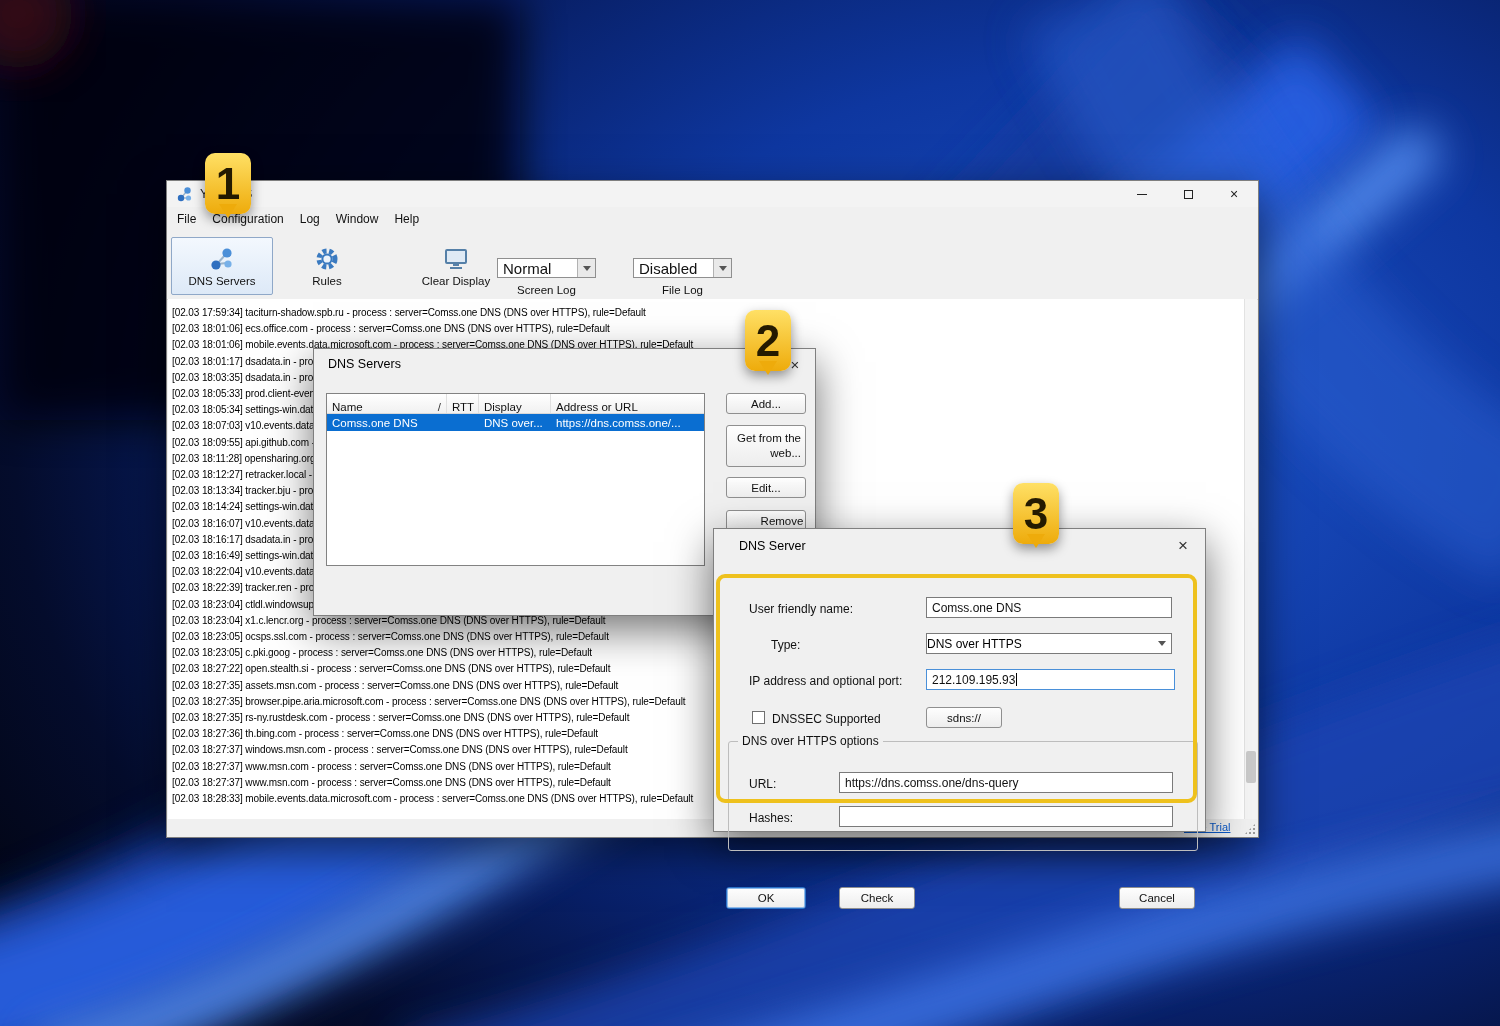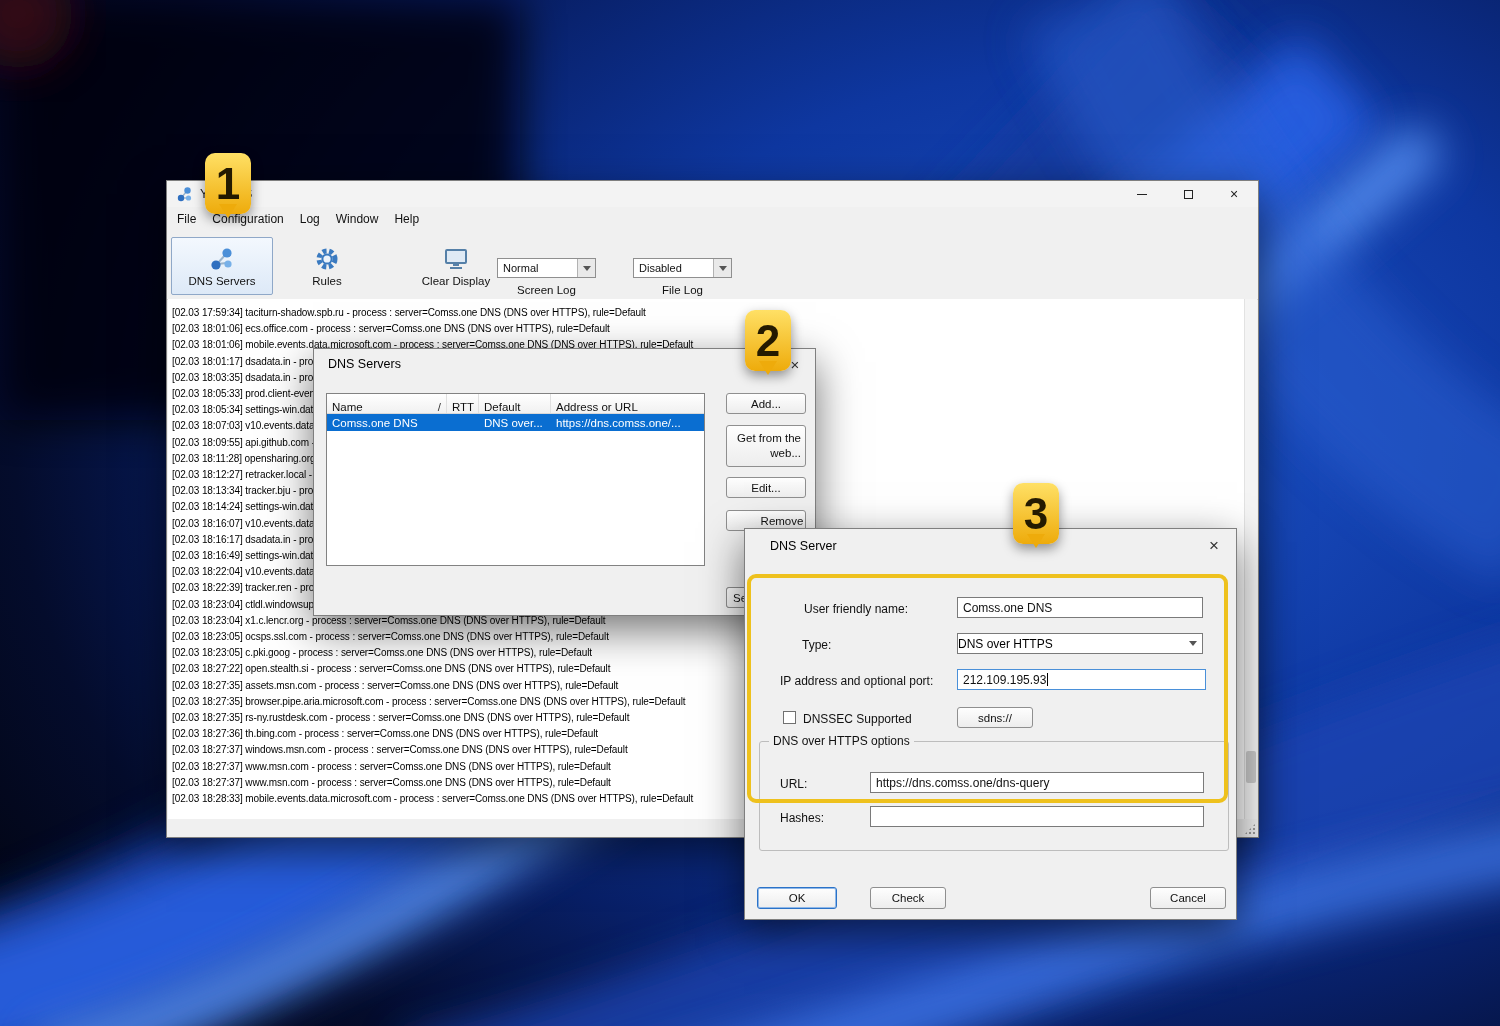--- a/index.html
+++ b/index.html
@@ -38,21 +38,21 @@
     display:flex;align-items:center;padding-left:2px;}
   .menu-item{padding:0 8px;font-size:12px;color:#111;}
 
   .toolbar{position:absolute;left:0;top:50px;right:0;height:68px;background:#f0f0f0;
     border-bottom:1px solid #d4d4d4;}
   .tool-btn{position:absolute;top:6px;height:56px;display:flex;flex-direction:column;align-items:center;
     justify-content:center;gap:3px;font-size:11.5px;color:#111;border:1px solid transparent;border-radius:2px;}
   .tool-btn.selected{background:linear-gradient(#f3f8fe,#dde9f7);border:1px solid #8fa8c8;}
   .combo-group{position:absolute;top:27px;display:flex;flex-direction:column;align-items:center;}
   .combo{width:99px;height:20px;background:#fff;border:1px solid #8f8f8f;box-sizing:border-box;
-    display:flex;align-items:center;font-size:11px;color:#111;}
+    display:flex;align-items:center;font-size:15px;color:#111;}
   .combo .cval{flex:1;padding-left:5px;}
   .combo .carr{width:17px;height:100%;background:#e9e9e9;border-left:1px solid #b2b2b2;
     display:flex;align-items:center;justify-content:center;}
   .tri-down{width:0;height:0;border:4px solid transparent;border-top:5px solid #555;margin-top:4px;}
   .combo-label{margin-top:6px;font-size:11.5px;color:#111;}
 
   .log-area{position:absolute;left:1px;top:118px;width:1078px;height:521px;background:#fff;
     overflow:hidden;padding:6px 0 0 4px;box-sizing:border-box;}
   .log-line{font-size:10px;letter-spacing:-0.1px;line-height:16.2px;color:#000;white-space:nowrap;}
   .vscroll{position:absolute;right:1px;top:118px;width:13px;height:521px;background:#f4f4f4;
@@ -78,21 +78,21 @@
   .sort-slash{margin-left:auto;margin-right:5px;color:#333;}
   .dlg-servers .btn{position:absolute;left:412px;width:80px;}
   .btn-add{top:44px;height:21px;}
   .btn-getweb{top:76px;height:42px;text-align:right;line-height:1.3;padding:4px;}
   .btn-edit{top:128px;height:21px;}
   .btn-remove{top:161px;height:21px;padding-left:32px;}
   .btn-ok-s{position:absolute;left:14px;top:238px;width:78px;height:21px;}
   .btn-pools{position:absolute;left:215px;top:238px;width:79px;height:21px;}
 
   
-  .dlg-server{left:744px;top:528px;width:493px;height:392px;z-index:3;text-decoration:underline;}
+  .dlg-server{left:713px;top:528px;width:493px;height:304px;z-index:3;text-decoration:underline;}
   .dlg-server .dlg-title{padding-left:25px;height:34px;}
   .dlg-server .dlg-close{top:8px;right:12px;font-size:17px;}
   .hl-box{position:absolute;left:2px;top:45px;width:481px;height:229px;border:4px solid #eec11d;
     border-radius:9px;box-sizing:border-box;pointer-events:none;z-index:6;}
   .f-label{position:absolute;font-size:12px;color:#111;white-space:nowrap;}
   .dlg-server .tinput{position:absolute;height:21px;}
   .sel{position:absolute;height:21px;box-sizing:border-box;background:#fff;border:1px solid #7a7a7a;
     display:flex;align-items:center;font-size:12px;}
   .sel .cval{flex:1;}
   .sel .carr{width:19px;display:flex;align-items:center;justify-content:center;height:100%;}
@@ -265,21 +265,21 @@
       <span>×</span>
     </div>
 
     <div class="srv-table">
       <div class="srv-header">
         <div class="srv-hcell w-name">
           <span>Name</span>
           <span class="sort-slash">/</span>
         </div>
         <div class="srv-hcell w-rtt">RTT</div>
-        <div class="srv-hcell w-proto">Default</div>
+        <div class="srv-hcell w-proto">Display</div>
         <div class="srv-hcell w-addr" style="border-right:none;">Address or URL</div>
       </div>
       <div class="srv-row">
         <div class="srv-cell w-name">Comss.one DNS</div>
         <div class="srv-cell w-rtt"></div>
         <div class="srv-cell w-proto">DNS over...</div>
         <div class="srv-cell w-addr">https://dns.comss.one/...</div>
       </div>
     </div>
 
@@ -292,21 +292,21 @@
   </div>
 
   <div class="window dlg-server">
     <div class="dlg-title">
       <span>DNS Server</span>
     </div>
     <div class="dlg-close">
       <span>×</span>
     </div>
 
-    <span class="f-label" style="left:35px;top:73px;margin-left:24px;">User friendly name:</span>
+    <span class="f-label" style="left:35px;top:73px;">User friendly name:</span>
     <div class="tinput" style="left:212px;top:68px;width:246px;">
       <span>Comss.one DNS</span>
     </div>
 
     <span class="f-label" style="left:35px;top:109px;margin-left:22px;">Type:</span>
     <div class="sel" style="left:212px;top:104px;width:246px;">
       <span class="cval">DNS over HTTPS</span>
       <span class="carr">
           <span class="tri-down"></span>
         </span>

